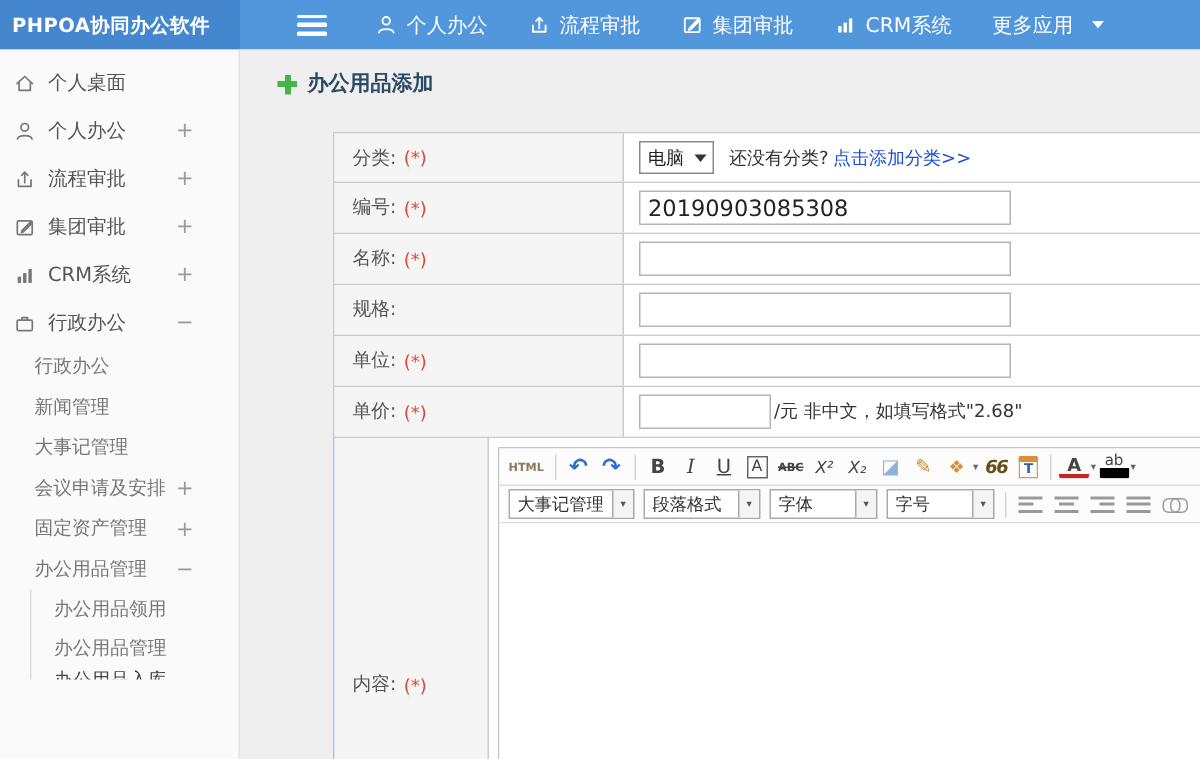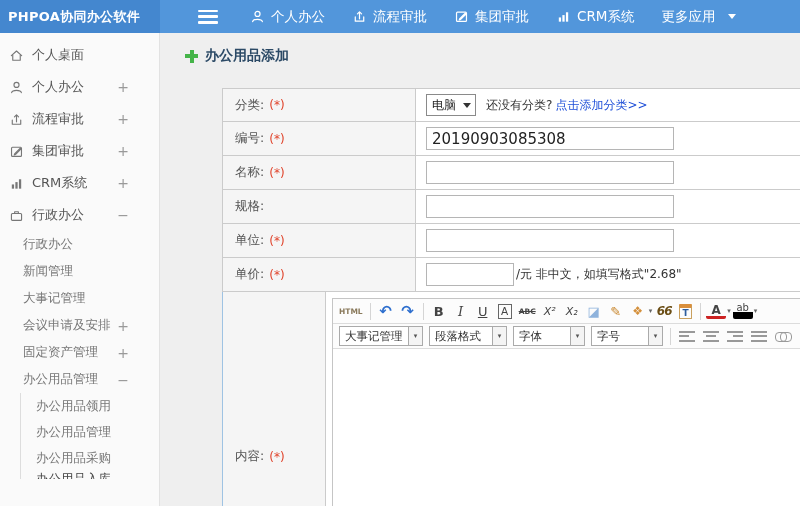--- a/index.html
+++ b/index.html
@@ -236,23 +236,20 @@
     <div class="sub-item">
       <span>办公用品管理</span>
       <span class="sign">−</span>
     </div>
     <div class="sub2-list">
       <div class="sub2-item">
         <span>办公用品领用</span>
       </div>
       <div class="sub2-item">
         <span>办公用品管理</span>
-      </div>
-      <div class="sub2-item">
-        <span>办公用品采购</span>
       </div>
       <div class="sub2-item partial">
         <span>办公用品入库</span>
       </div>
     </div>
   </div>
 </div>
 
 <div class="main">
   <div class="page-title">

